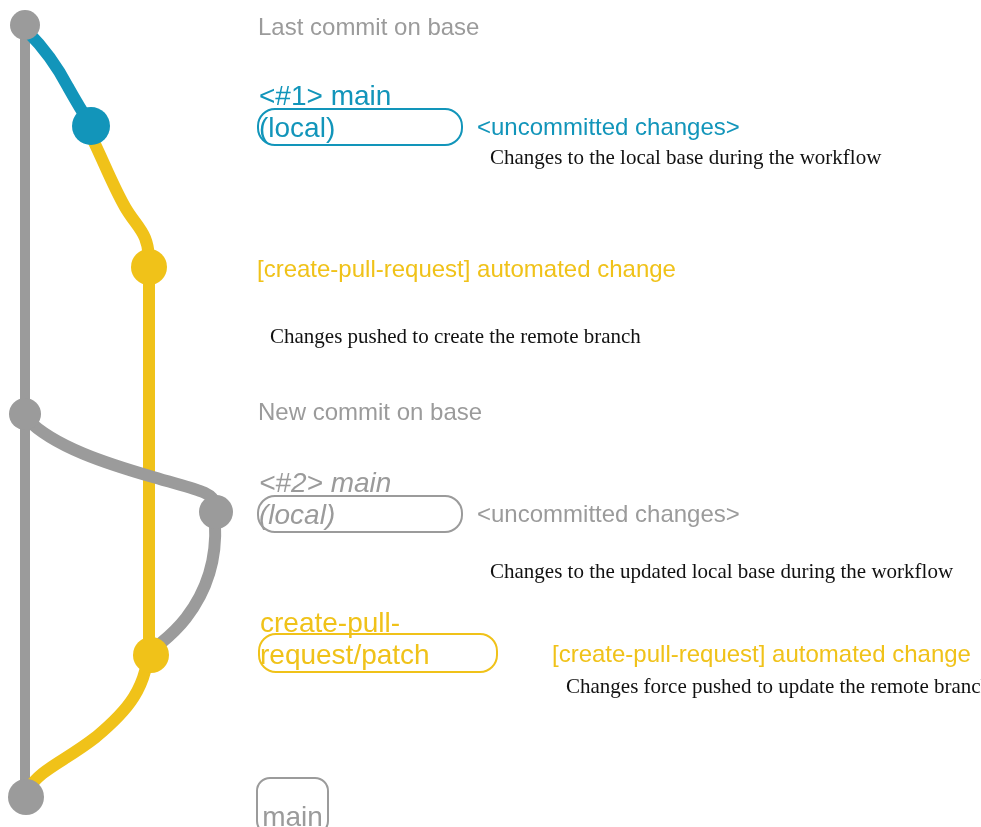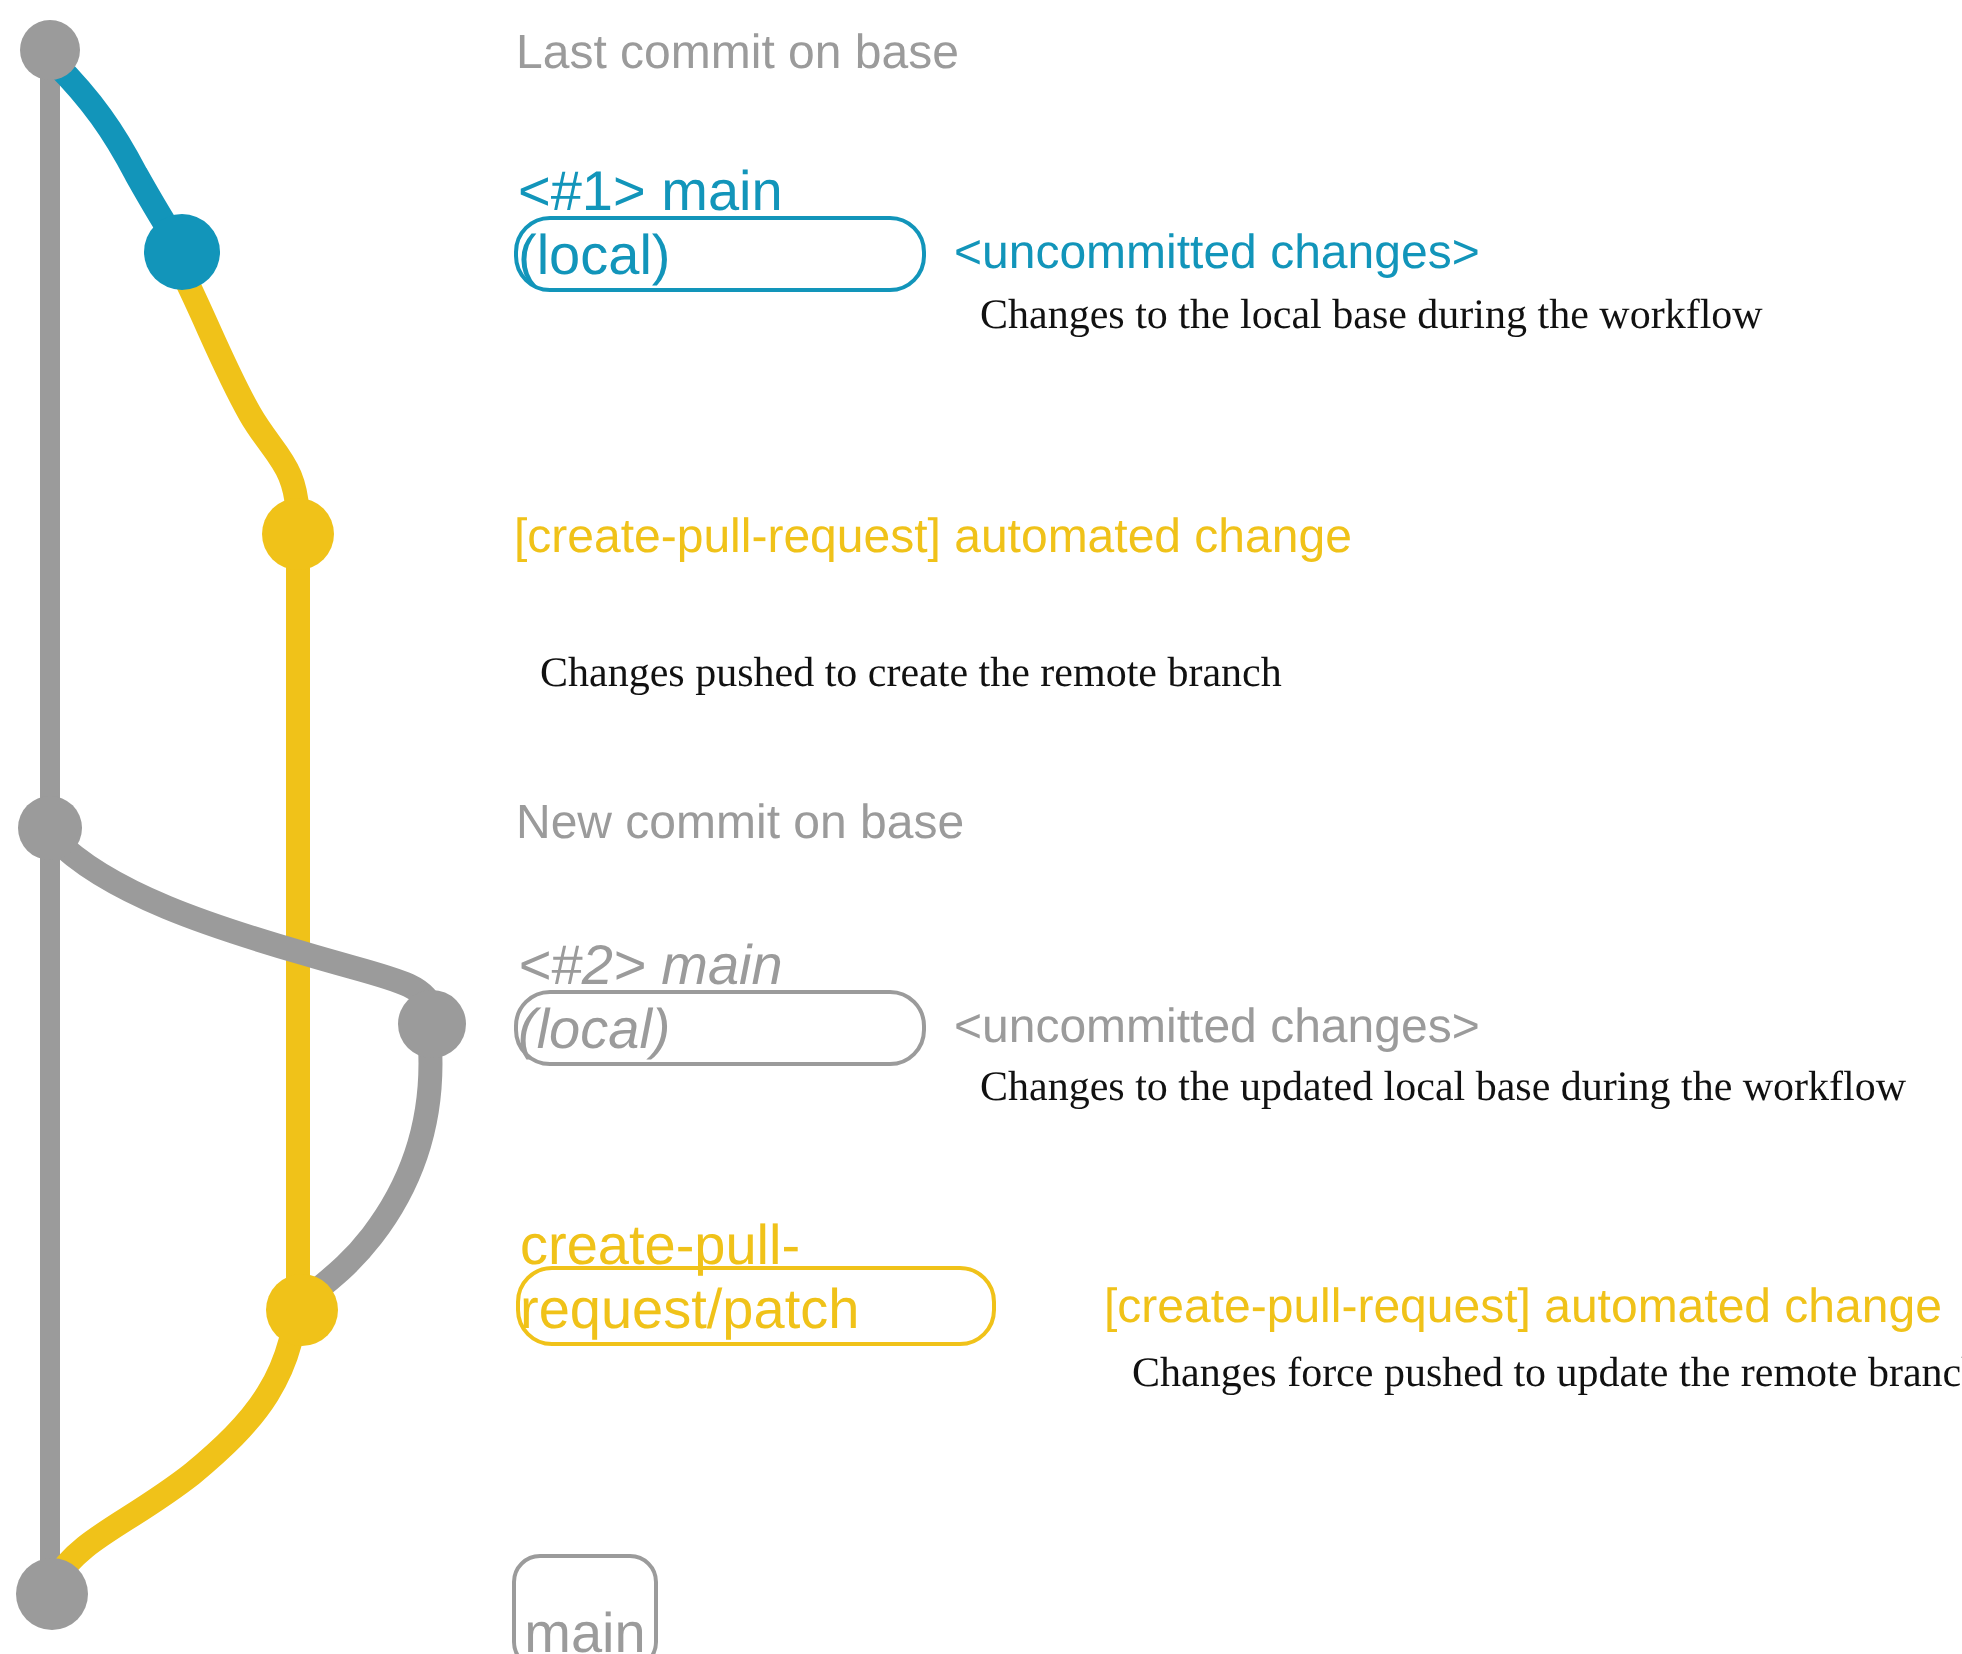--- a/index.html
+++ b/index.html
@@ -101,21 +101,21 @@
 
   <div class="abs label yellow" style="left:257px; top:256px;">[create-pull-request] automated change</div>
   <div class="abs desc" style="left:270px; top:289px;margin-top:36px;">Changes pushed to create the remote branch</div>
 
   <div class="abs heading" style="left:258px; top:399px;">New commit on base</div>
 
   <div class="tag-box gray" style="left:257px; top:495px; width:206px; height:38px;font-style:italic;">
     <span>&lt;#2&gt; main (local)</span>
   </div>
   <div class="abs label gray" style="left:477px; top:501px;">&lt;uncommitted changes&gt;</div>
-  <div class="abs desc" style="left:490px; top:532px;">Changes to the updated local base during the workflow</div>
+  <div class="abs desc" style="left:490px; top:560px;">Changes to the updated local base during the workflow</div>
 
   <div class="tag-box yellow" style="left:258px; top:633px; width:240px; height:40px;">
     <span>create-pull-request/patch</span>
   </div>
   <div class="abs label yellow" style="left:552px; top:641px;">[create-pull-request] automated change</div>
   <div class="abs desc" style="left:566px; top:675px;">Changes force pushed to update the remote branch</div>
 
   <div class="tag-box gray small-radius" style="left:256px; top:777px; width:73px; height:58px;">
     <span>main</span>
   </div>

